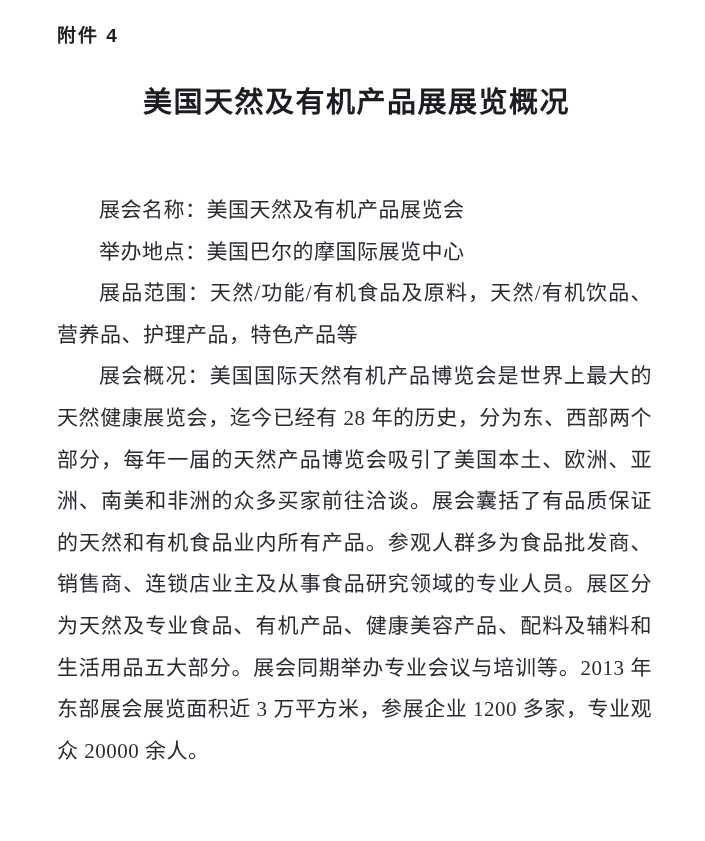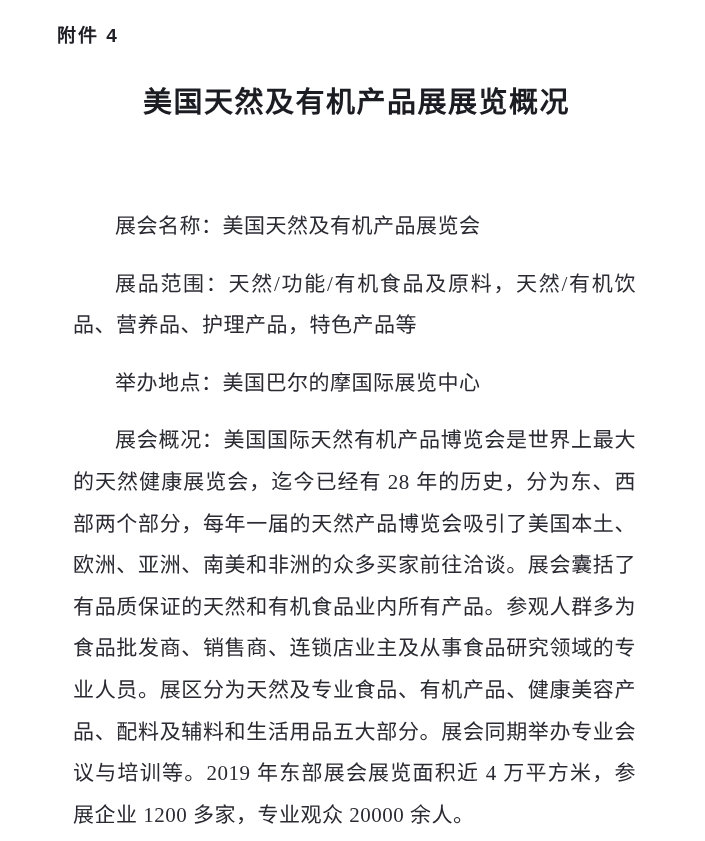--- a/index.html
+++ b/index.html
@@ -45,34 +45,34 @@
       left: 57px;
       width: 595px;
       font-family: "Liberation Serif", "DejaVu Serif", serif;
       font-size: 21px;
       line-height: 41.6px;
       letter-spacing: 0.5px;
       text-align: justify;
       color: #2a2a32;
     }
     .doc-body p {
-      margin: 16px;
+      margin: 0;
       padding: 0;
       text-indent: 2em;
     }
   </style>
 </head>
 <body>
 
 <div class="page">
 
   <div class="attachment-label">附件 4</div>
 
   <h1 class="doc-title">美国天然及有机产品展展览概况</h1>
 
   <div class="doc-body">
     <p>展会名称：美国天然及有机产品展览会</p>
+    <p>举办地点：美国巴尔的摩国际展览中心</p>
     <p>展品范围：天然/功能/有机食品及原料，天然/有机饮品、营养品、护理产品，特色产品等</p>
-    <p>举办地点：美国巴尔的摩国际展览中心</p>
-    <p>展会概况：美国国际天然有机产品博览会是世界上最大的天然健康展览会，迄今已经有 28 年的历史，分为东、西部两个部分，每年一届的天然产品博览会吸引了美国本土、欧洲、亚洲、南美和非洲的众多买家前往洽谈。展会囊括了有品质保证的天然和有机食品业内所有产品。参观人群多为食品批发商、销售商、连锁店业主及从事食品研究领域的专业人员。展区分为天然及专业食品、有机产品、健康美容产品、配料及辅料和生活用品五大部分。展会同期举办专业会议与培训等。2019 年东部展会展览面积近 4 万平方米，参展企业 1200 多家，专业观众 20000 余人。</p>
+    <p>展会概况：美国国际天然有机产品博览会是世界上最大的天然健康展览会，迄今已经有 28 年的历史，分为东、西部两个部分，每年一届的天然产品博览会吸引了美国本土、欧洲、亚洲、南美和非洲的众多买家前往洽谈。展会囊括了有品质保证的天然和有机食品业内所有产品。参观人群多为食品批发商、销售商、连锁店业主及从事食品研究领域的专业人员。展区分为天然及专业食品、有机产品、健康美容产品、配料及辅料和生活用品五大部分。展会同期举办专业会议与培训等。2013 年东部展会展览面积近 3 万平方米，参展企业 1200 多家，专业观众 20000 余人。</p>
   </div>
 
 </div>
 
 </body></html>

